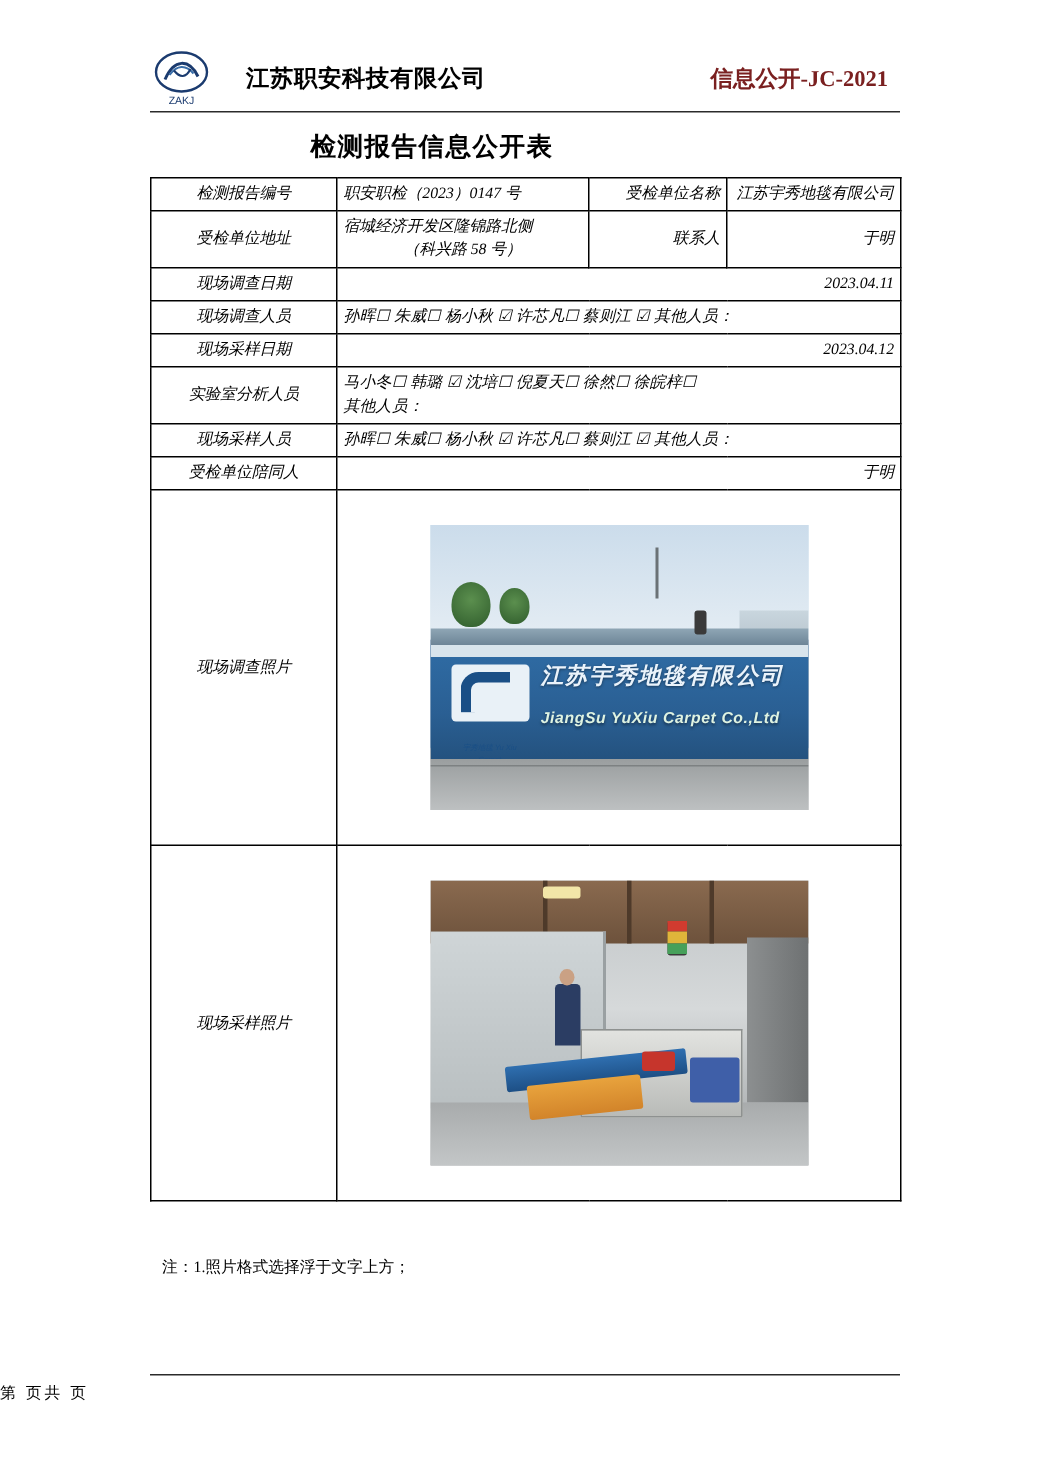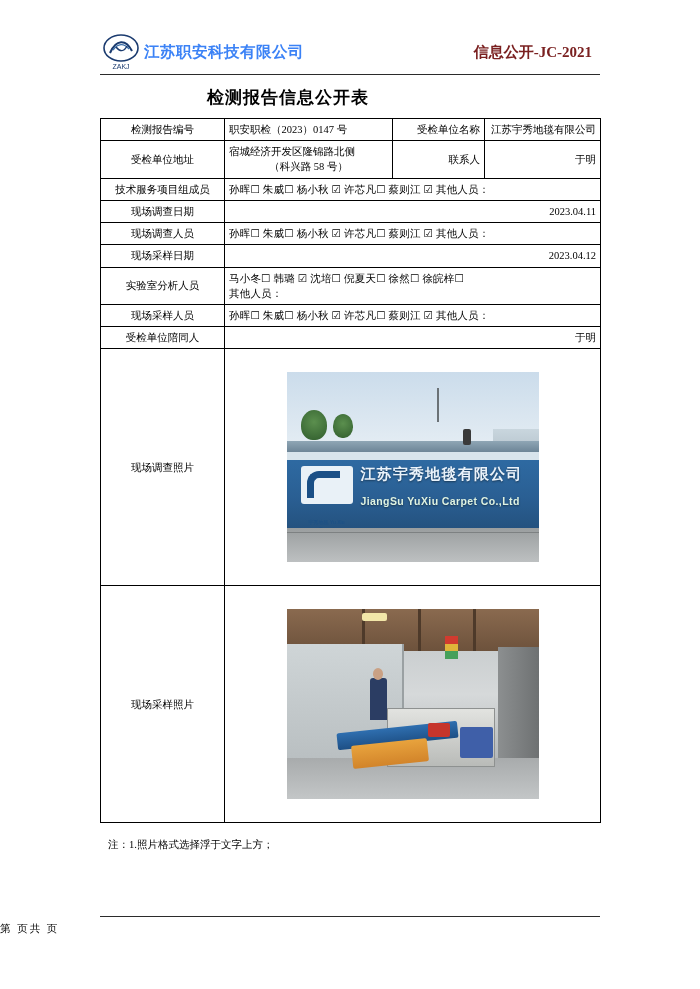--- a/index.html
+++ b/index.html
@@ -36,22 +36,22 @@
   .logo-wrap {
     width: 42px;
     height: 42px;
     position: relative;
     flex: 0 0 auto;
   }
   .logo-wrap svg { display: block; }
   .company-name {
     font-size: 15.5px;
     font-weight: bold;
-    color: #3b82f6;
-    margin-left: 2px;
+    color: #000000;
+    margin-left: 22px;
     letter-spacing: 0.5px;
     white-space: nowrap;
   }
   .doc-code {
     margin-left: auto;
     font-size: 15px;
     font-weight: bold;
     color: #7a2020;
     white-space: nowrap;
     padding-right: 8px;
@@ -77,20 +77,21 @@
   }
 
   
   table.main {
     position: absolute;
     left: 100px;
     top: 118px;
     width: 500px;
     border-collapse: collapse;
     table-layout: fixed;
+    font-style: italic;
   }
   table.main td {
     border: 0.9px solid #000;
     font-size: 10.5px;
     padding: 3px 4px;
     vertical-align: middle;
     line-height: 1.45;
   }
   .c-label {
     text-align: center;
@@ -346,24 +347,20 @@
         <td class="c-center">江苏宇秀地毯有限公司</td>
       </tr>
       <tr>
         <td class="c-label">受检单位地址</td>
         <td>
           <div class="c-left">宿城经济开发区隆锦路北侧</div>
           <div class="addr-line2">（科兴路 58 号）</div>
         </td>
         <td class="c-center">联系人</td>
         <td class="c-center">于明</td>
-      </tr>
-      <tr>
-        <td class="c-label">技术服务项目组成员</td>
-        <td colspan="3" class="c-left members">孙晖☐ 朱威☐ 杨小秋 ☑ 许芯凡☐ 蔡则江 ☑ 其他人员：</td>
       </tr>
       <tr>
         <td class="c-label">现场调查日期</td>
         <td colspan="3" class="c-center">2023.04.11</td>
       </tr>
       <tr>
         <td class="c-label">现场调查人员</td>
         <td colspan="3" class="c-left members">孙晖☐ 朱威☐ 杨小秋 ☑ 许芯凡☐ 蔡则江 ☑ 其他人员：</td>
       </tr>
       <tr>

